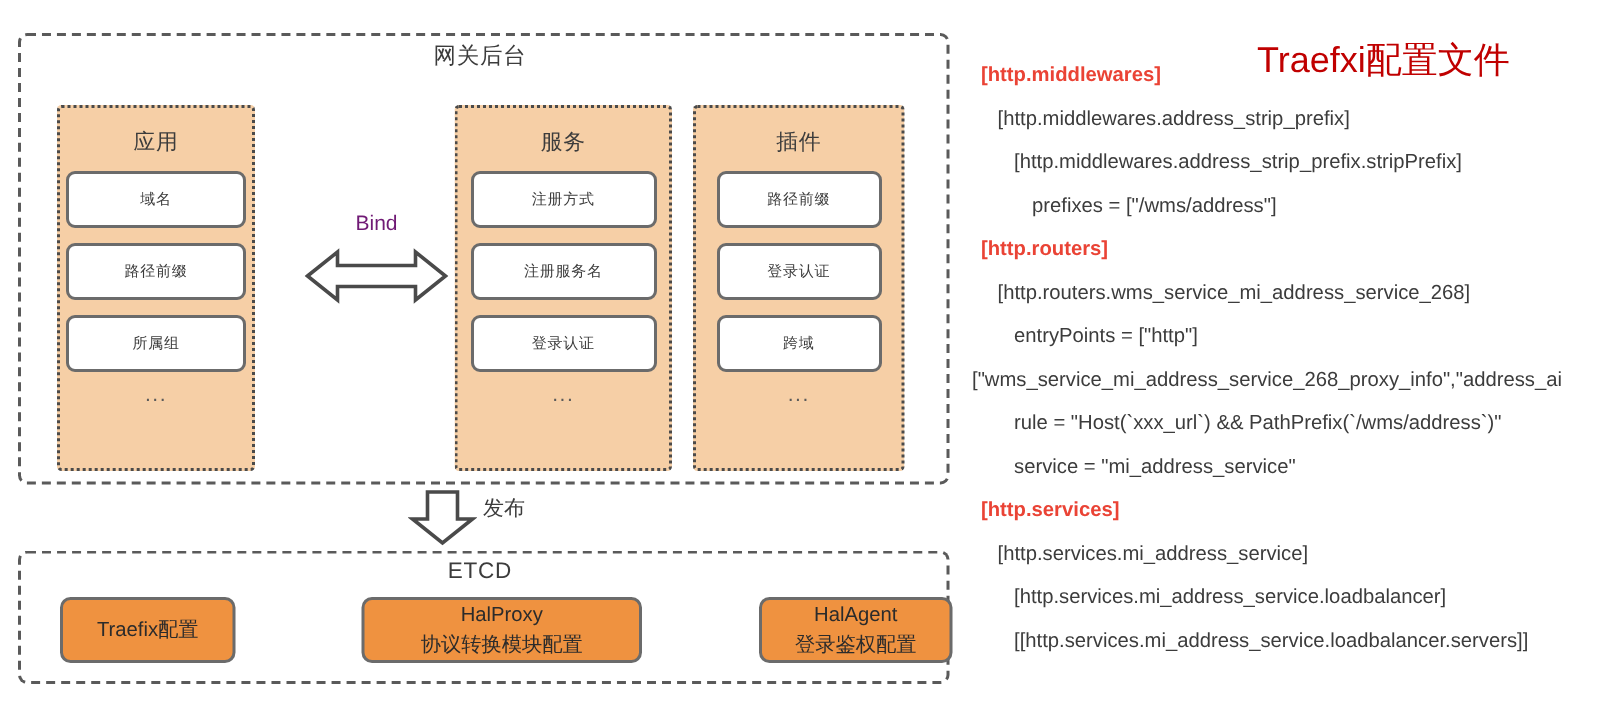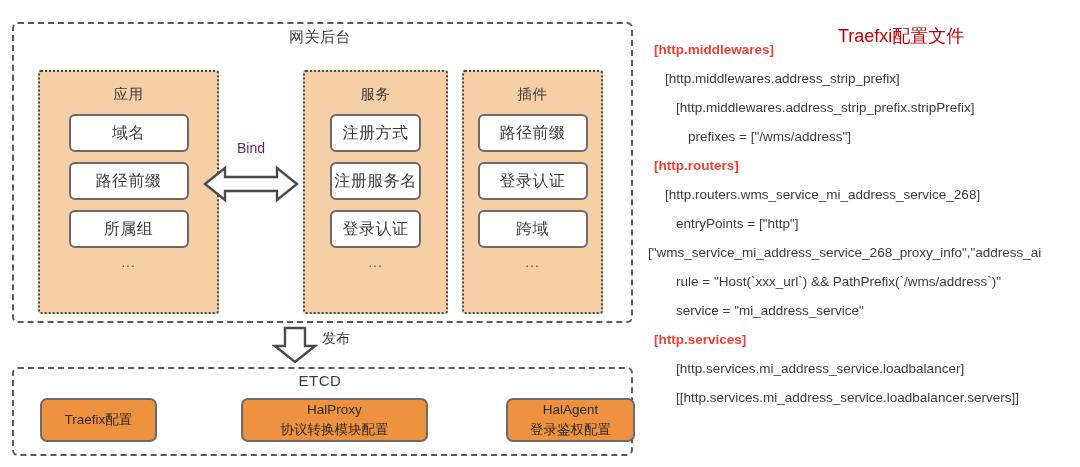--- a/index.html
+++ b/index.html
@@ -55,21 +55,21 @@
   
   .panel {
     position: absolute;
     background: #f6cfa6;
     border: 2.5px dotted #4a4a4a;
     border-radius: 3px;
     box-sizing: border-box;
     top: 70px;
     height: 244px;
   }
-  #panel-app    { left: 38px;  width: 181px; }
+  #panel-app    { left: 38px;  width: 132px; }
   #panel-svc    { left: 303px; width: 145px; }
   #panel-plugin { left: 462px; width: 141px; }
 
   .panel-head {
     text-align: center;
     font-size: 14.5px;
     color: #3c3c3c;
     margin-top: 13px;
     letter-spacing: 0.5px;
   }
@@ -78,25 +78,25 @@
     margin: 10px auto 0 auto;
     width: 120px;
     height: 38px;
     background: #ffffff;
     border: 2px solid #6b6b6b;
     border-radius: 6px;
     box-sizing: border-box;
     display: flex;
     align-items: center;
     justify-content: center;
-    font-size: 16px;
+    font-size: 10px;
     color: #3c3c3c;
     letter-spacing: 0.5px;
   }
-  #panel-svc .chip    { width: 91px; }
+  #panel-svc .chip    { width: 124px; }
   #panel-plugin .chip { width: 110px; }
 
   .ellipsis {
     text-align: center;
     font-size: 14px;
     color: #5a5a5a;
     margin-top: 6px;
     letter-spacing: 1px;
   }
 
@@ -157,21 +157,21 @@
   #config {
     position: absolute;
     left: 648px; top: 0;
     width: 432px; height: 467px;
     font-size: 13.5px;
     color: #3c3c3c;
   }
   #config-title {
     position: absolute;
     left: 190px; top: 24px;
-    font-size: 18px;
+    font-size: 24px;
     color: #c00000;
     white-space: nowrap;
   }
   #config-lines {
     position: absolute;
     left: 0; top: 35px;
     width: 432px;
   }
   .cfg-line {
     height: 29px;
@@ -260,16 +260,17 @@
       <div class="cfg-line ind1">[http.middlewares.address_strip_prefix]</div>
       <div class="cfg-line ind2">[http.middlewares.address_strip_prefix.stripPrefix]</div>
       <div class="cfg-line ind3">prefixes = ["/wms/address"]</div>
       <div class="cfg-line ind0 section">[http.routers]</div>
       <div class="cfg-line ind1">[http.routers.wms_service_mi_address_service_268]</div>
       <div class="cfg-line ind2">entryPoints = ["http"]</div>
       <div class="cfg-line indneg">["wms_service_mi_address_service_268_proxy_info","address_ai</div>
       <div class="cfg-line ind2">rule = "Host(`xxx_url`) &amp;&amp; PathPrefix(`/wms/address`)"</div>
       <div class="cfg-line ind2">service = "mi_address_service"</div>
       <div class="cfg-line ind0 section">[http.services]</div>
+      <div class="cfg-line ind1">[http.services.mi_address_service]</div>
       <div class="cfg-line ind2">[http.services.mi_address_service.loadbalancer]</div>
       <div class="cfg-line ind2">[[http.services.mi_address_service.loadbalancer.servers]]</div>
     </div>
 </div>
 
 </body></html>

